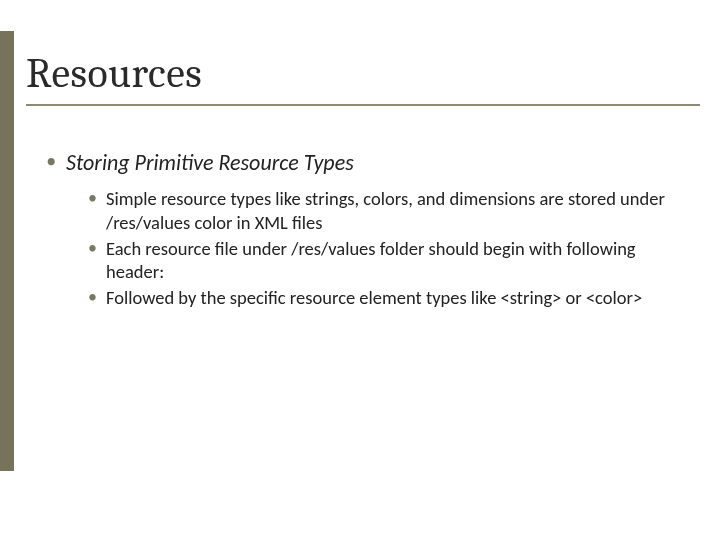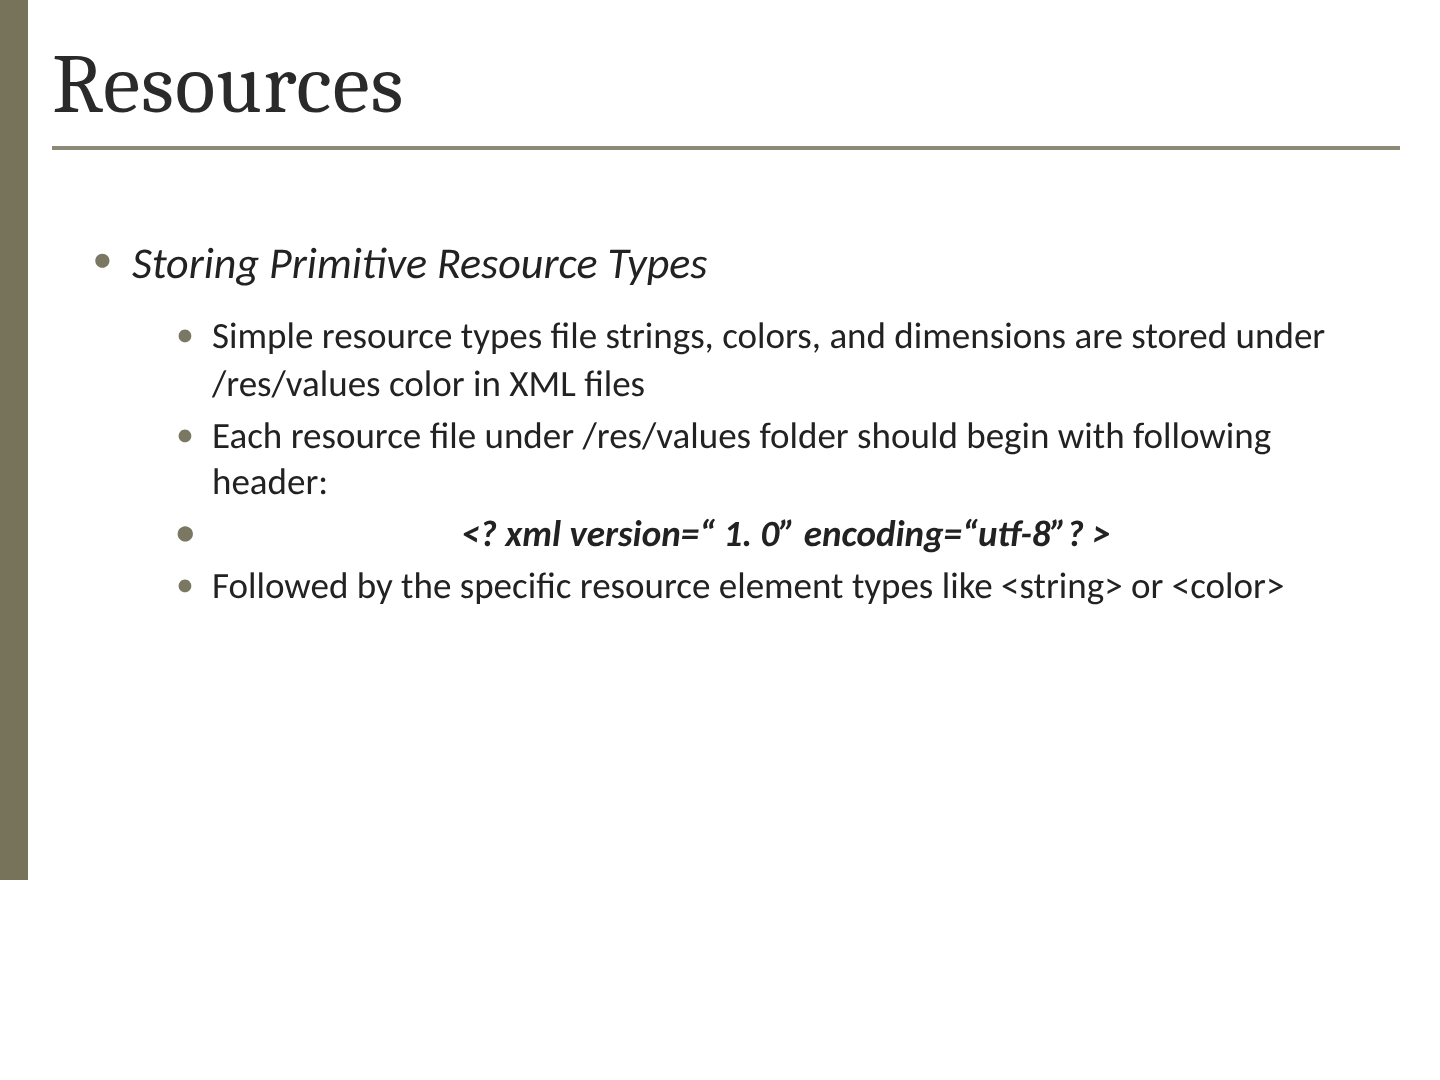--- a/index.html
+++ b/index.html
@@ -10,20 +10,21 @@
     background: #ffffff;
     font-family: Calibri, "Segoe UI", Arial, sans-serif;
     color: #222;
     overflow: hidden;
   }
   .slide {
     position: relative;
     width: 720px;
     height: 440px;
     box-sizing: border-box;
+    margin-top: 31px;
   }
   .side-stripe {
     position: absolute;
     top: 0;
     bottom: 0;
     left: 0;
     width: 14px;
     background: #76735a;
   }
   .title-wrap {
@@ -109,24 +110,23 @@
   <div class="title-wrap">
     <h1 class="title">Resources</h1>
     <hr class="title-rule">
   </div>
 
   <div class="body">
     <div class="lvl1">Storing Primitive Resource Types</div>
 
     <ul class="lvl2">
       <li>
-        <span>Simple resource types file strings, colors, and dimensions are stored under </span><b>/res/values</b><span> color in XML files</span>
+        <span>Simple resource types like strings, colors, and dimensions are stored under </span><b>/res/values</b><span> color in XML files</span>
       </li>
       <li>
         <span>Each resource file under </span><b>/res/values</b><span> folder should begin with following header:</span>
       </li>
-      <li class="xml-line">&lt;? xml version=“ 1. 0” encoding=“utf-8”? &gt;</li>
       <li>
         <span>Followed by the specific resource element types like </span><b>&lt;string&gt;</b><span> or </span><b>&lt;color&gt;</b>
       </li>
     </ul>
   </div>
 </div>
 
 </body></html>

